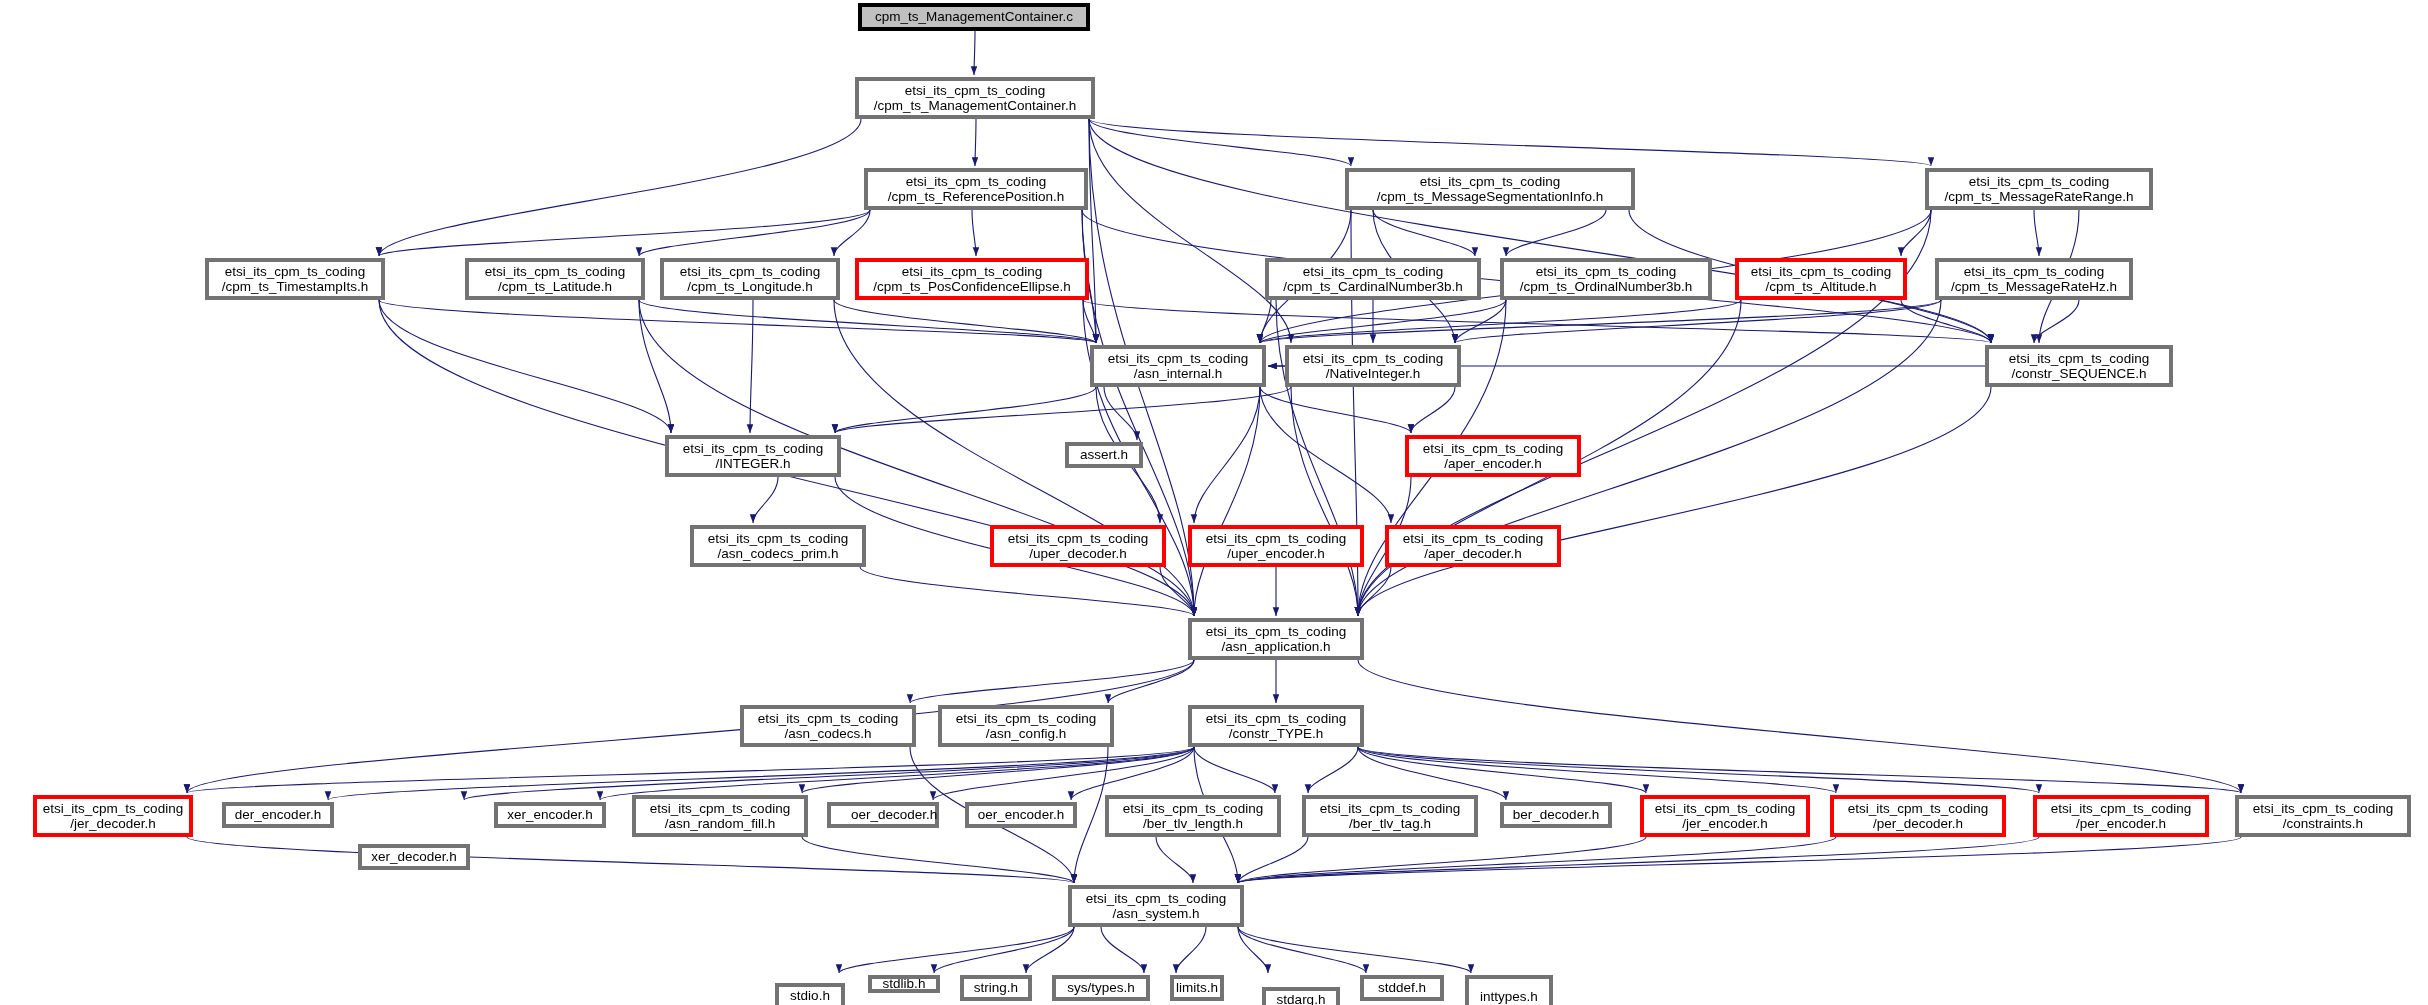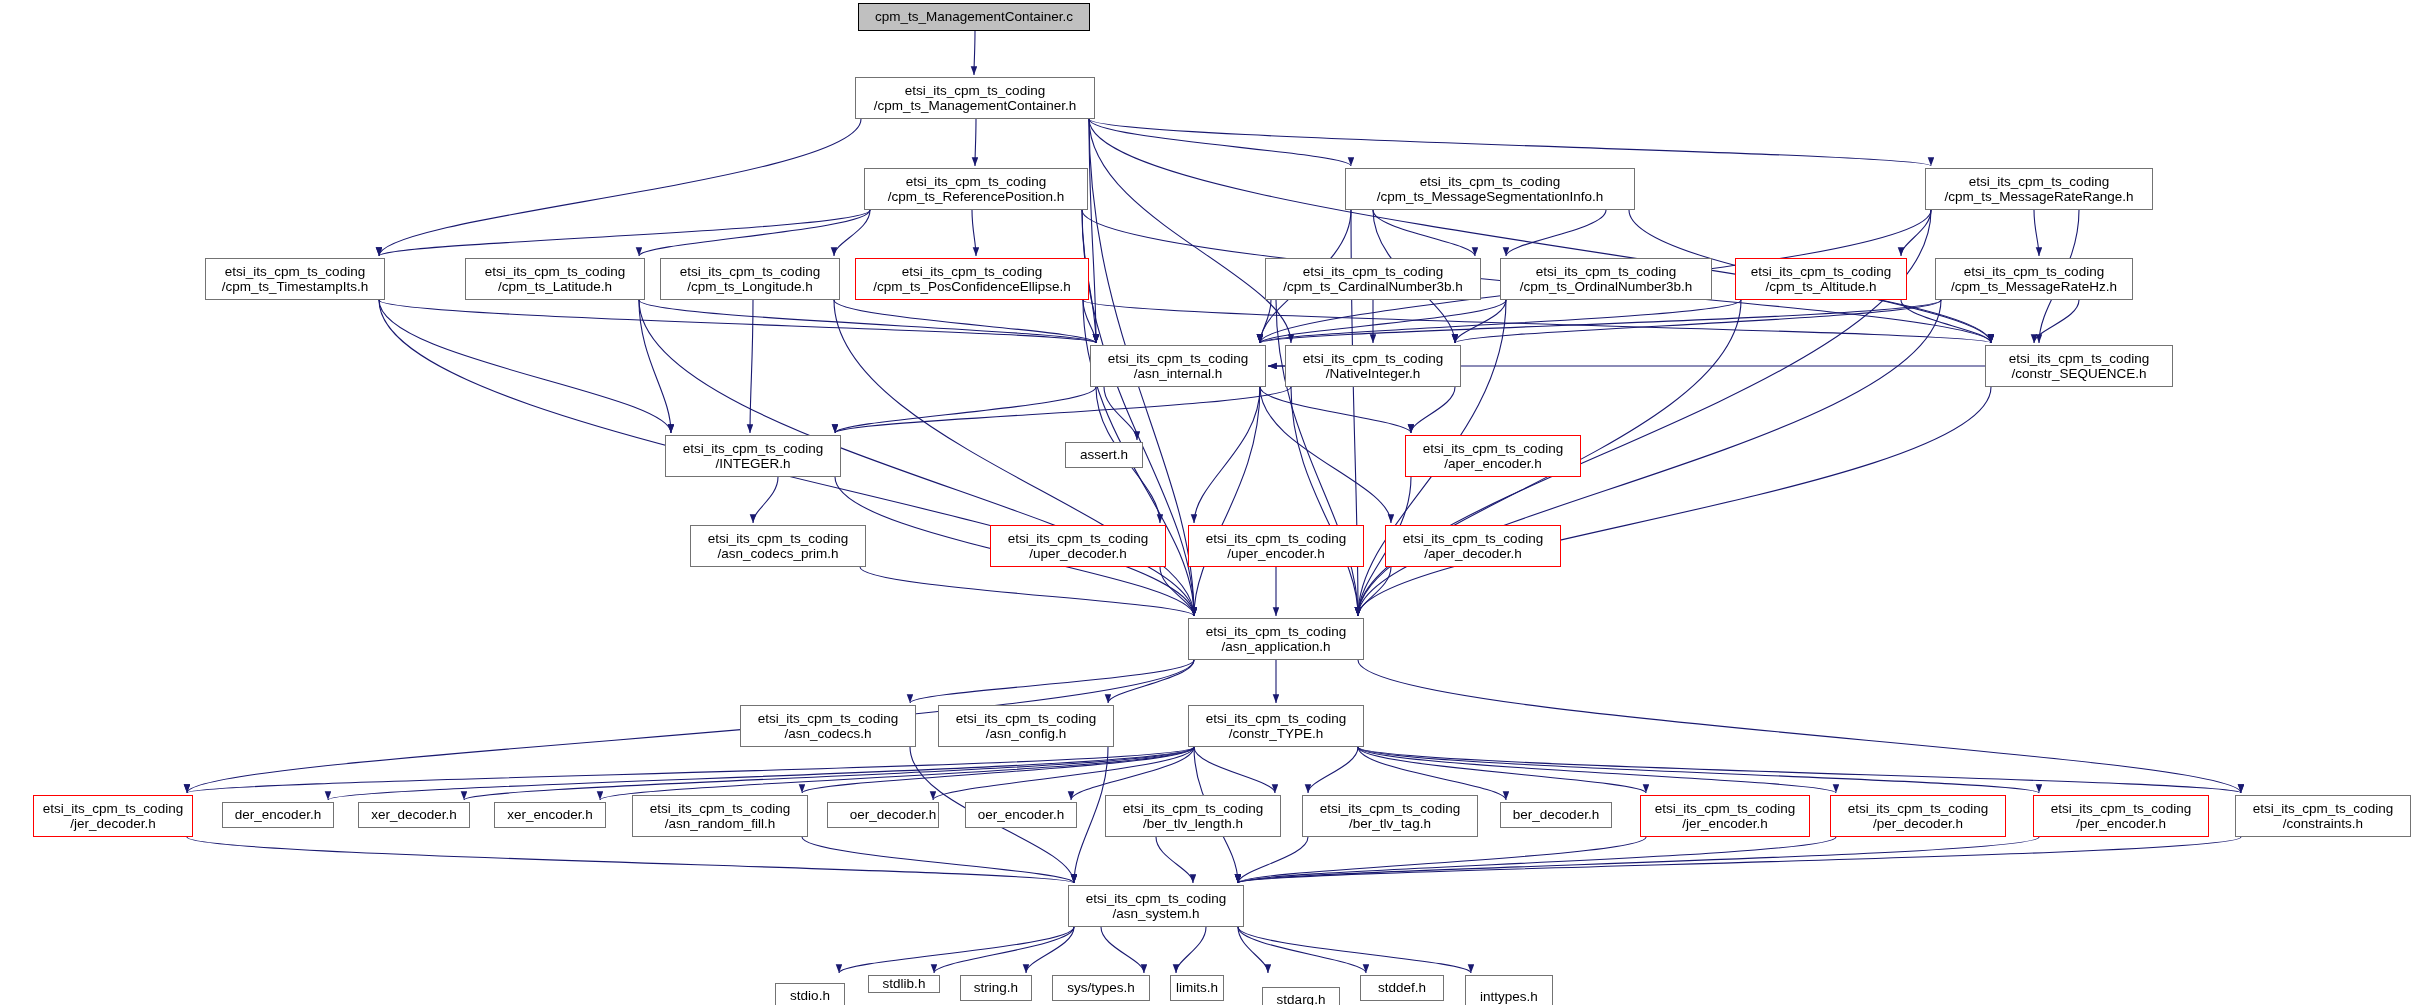--- a/index.html
+++ b/index.html
@@ -21,21 +21,21 @@
     position: absolute;
     left: 0;
     top: 0;
     width: 2428px;
     height: 1005px;
     pointer-events: none;
   }
   .node {
     position: absolute;
     box-sizing: border-box;
-    border: 1px solid #737373;
+    border: 4px solid #737373;
     background: #ffffff;
     color: #000000;
     font-size: 13.5px;
     line-height: 15.5px;
     text-align: center;
     display: flex;
     align-items: center;
     justify-content: center;
     white-space: pre;
     z-index: 2;
@@ -223,21 +223,21 @@
 /asn_application.h</span></div>
     <div class="node" style="left: 740px; top: 705px; width: 176px; height: 42px;"><span>etsi_its_cpm_ts_coding
 /asn_codecs.h</span></div>
     <div class="node" style="left: 938px; top: 705px; width: 176px; height: 42px;"><span>etsi_its_cpm_ts_coding
 /asn_config.h</span></div>
     <div class="node" style="left: 1188px; top: 705px; width: 176px; height: 42px;"><span>etsi_its_cpm_ts_coding
 /constr_TYPE.h</span></div>
     <div class="node red" style="left: 33px; top: 795px; width: 160px; height: 42px;"><span>etsi_its_cpm_ts_coding
 /jer_decoder.h</span></div>
     <div class="node" style="left: 222px; top: 802px; width: 112px; height: 26px;"><span>der_encoder.h</span></div>
-    <div class="node" style="left: 358px; top: 802px; width: 112px; height: 26px;"><span>xer_decoder.h</span></div>
+    <div class="node" style="left: 358px; top: 844px; width: 112px; height: 26px;"><span>xer_decoder.h</span></div>
     <div class="node" style="left: 494px; top: 802px; width: 112px; height: 26px;"><span>xer_encoder.h</span></div>
     <div class="node" style="left: 632px; top: 795px; width: 176px; height: 42px;"><span>etsi_its_cpm_ts_coding
 /asn_random_fill.h</span></div>
     <div class="node" style="left: 827px; top: 802px; width: 112px; height: 26px; padding-left: 20px;"><span>oer_decoder.h</span></div>
     <div class="node" style="left: 965px; top: 802px; width: 112px; height: 26px;"><span>oer_encoder.h</span></div>
     <div class="node" style="left: 1105px; top: 795px; width: 176px; height: 42px;"><span>etsi_its_cpm_ts_coding
 /ber_tlv_length.h</span></div>
     <div class="node" style="left: 1302px; top: 795px; width: 176px; height: 42px;"><span>etsi_its_cpm_ts_coding
 /ber_tlv_tag.h</span></div>
     <div class="node" style="left: 1500px; top: 802px; width: 112px; height: 26px;"><span>ber_decoder.h</span></div>

